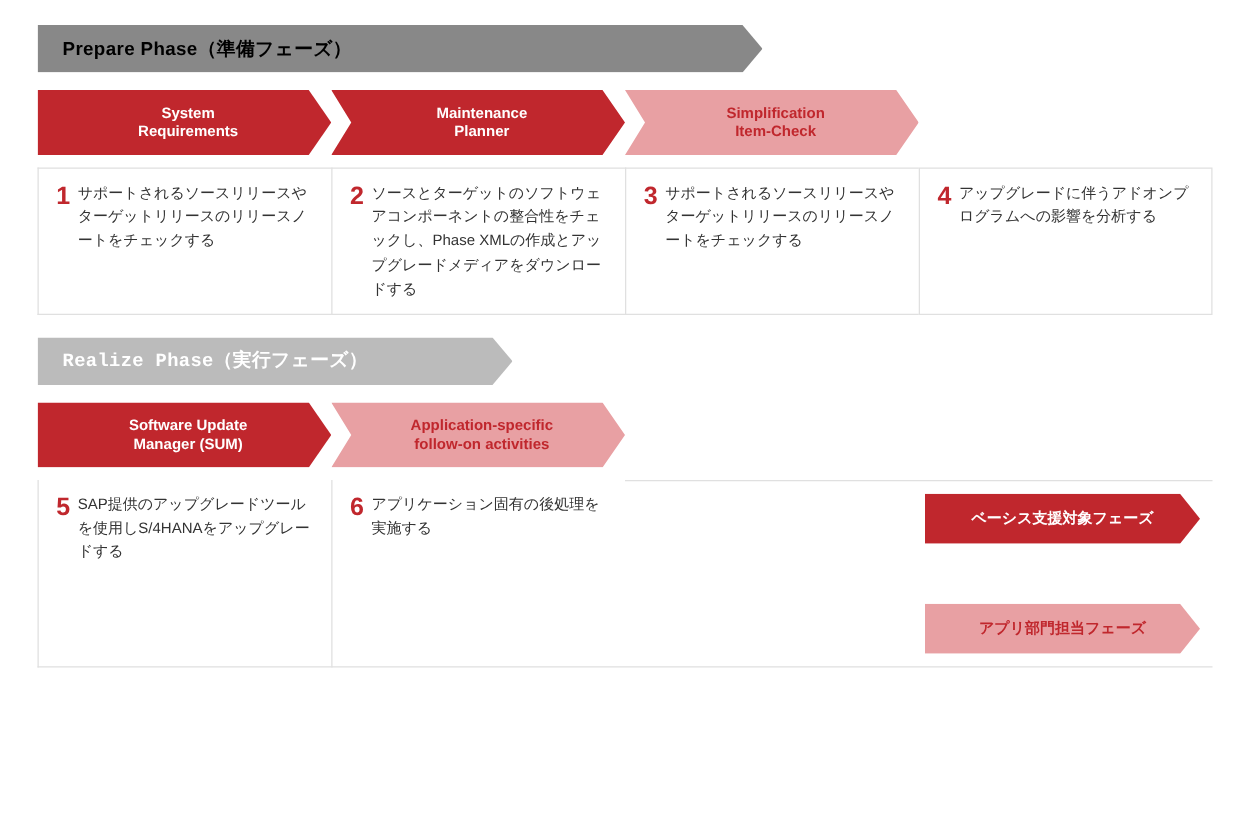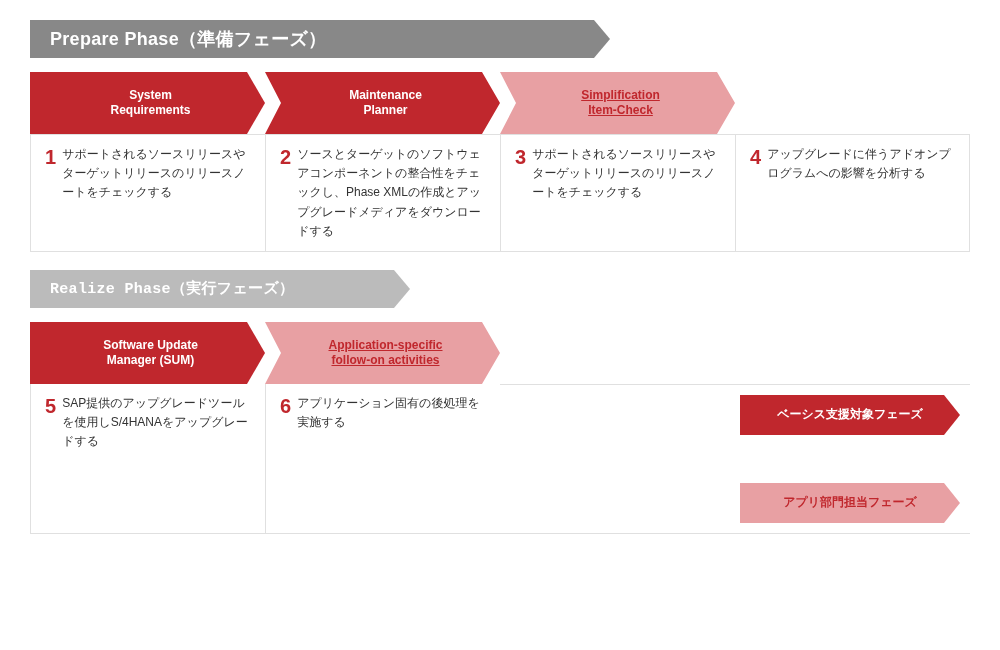--- a/index.html
+++ b/index.html
@@ -41,34 +41,34 @@
       background: #888;
       min-width: 580px;
     }
 
     .phase-banner-shape.light {
       background: #bbb;
       min-width: 380px;
     }
 
     .phase-banner-text {
-      font-size: 18px;
+      font-size: 15px;
       font-weight: bold;
-      color: #ffffff;
+      color: #000000;
       letter-spacing: 0.3px;
     }
 
     .step-arrow {
       display: flex;
       align-items: center;
       justify-content: center;
       text-align: center;
       padding: 8px 14px 8px 20px;
       position: relative;
-      height: 62px;
+      height: 52px;
       clip-path: polygon(0 0, calc(100% - 18px) 0, 100% 50%, calc(100% - 18px) 100%, 0 100%, 16px 50%);
       min-width: 0;
     }
 
     .step-arrow:first-child {
       clip-path: polygon(0 0, calc(100% - 18px) 0, 100% 50%, calc(100% - 18px) 100%, 0 100%);
     }
 
     .step-arrow.red-dark {
       background: #c0272d;
@@ -80,21 +80,20 @@
 
     .step-arrow-label {
       font-size: 12px;
       font-weight: bold;
       color: #fff;
       line-height: 1.25;
     }
 
     .step-arrow.red-light .step-arrow-label {
       color: #c0272d;
-      text-decoration: underline;
     }
 
     .content-cell {
       flex: 1;
       padding: 10px 14px 10px 14px;
       border-left: 1px solid #e0e0e0;
       border-bottom: 1px solid #e0e0e0;
       border-right: 0;
       min-height: 110px;
       font-size: 12px;

